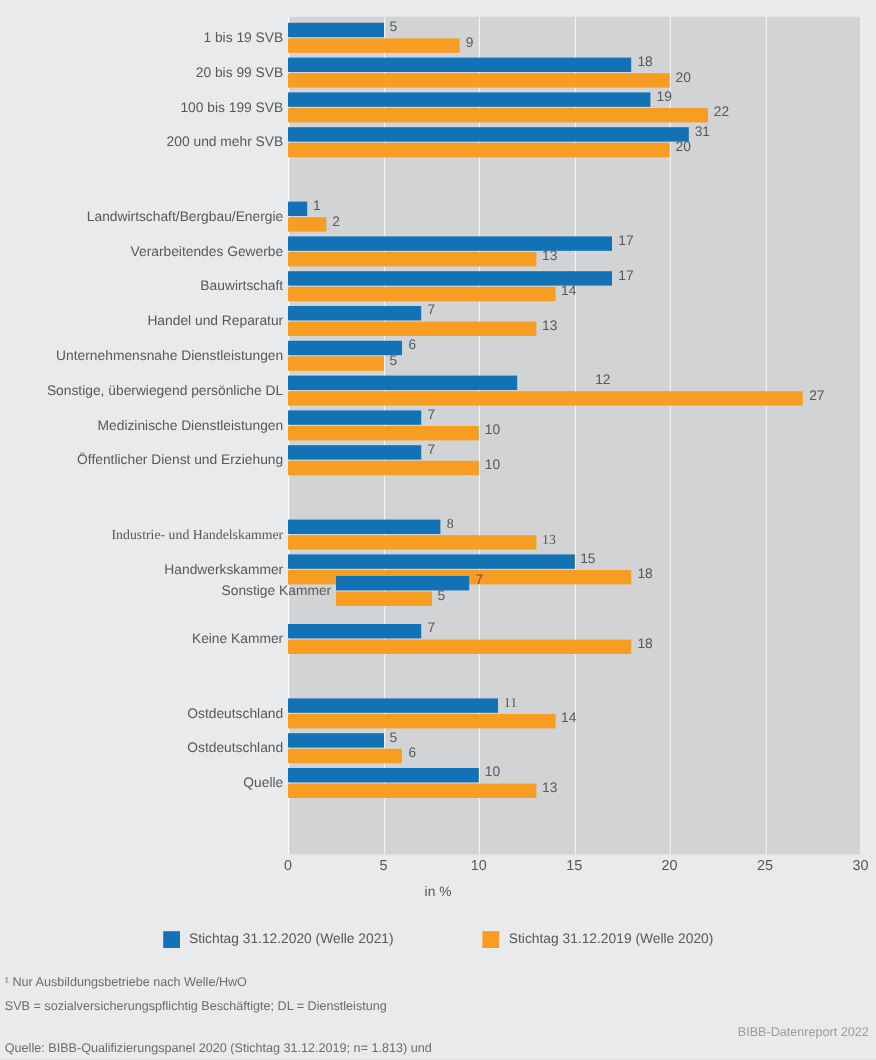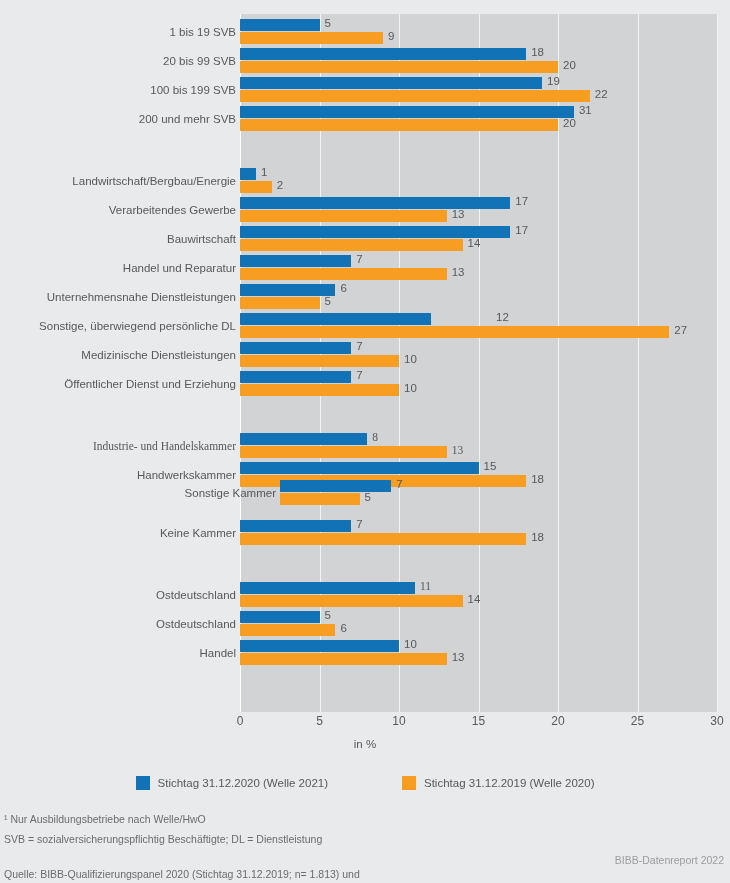--- a/index.html
+++ b/index.html
@@ -352,21 +352,21 @@
       <div class="cat-row" style="top: 597px;">
         <div class="cat-label">Ostdeutschland</div>
         <div class="bar-wrap">
           <div class="bar b1" style="width: 79.5px; background: rgb(18, 114, 182);"></div>
           <div class="bar-val v1" style="left: 84.5px;">5</div>
           <div class="bar b2" style="width: 95.4px; background: rgb(247, 157, 33);"></div>
           <div class="bar-val v2" style="left: 100.4px;">6</div>
         </div>
       </div>
       <div class="cat-row" style="top: 626px;">
-        <div class="cat-label">Handel</div>
+        <div class="cat-label">Quelle</div>
         <div class="bar-wrap">
           <div class="bar b1" style="width: 159px; background: rgb(18, 114, 182);"></div>
           <div class="bar-val v1" style="left: 164px;">10</div>
           <div class="bar b2" style="width: 206.7px; background: rgb(247, 157, 33);"></div>
           <div class="bar-val v2" style="left: 211.7px;">13</div>
         </div>
       </div>
     </div>
 
   <div id="x-axis">

